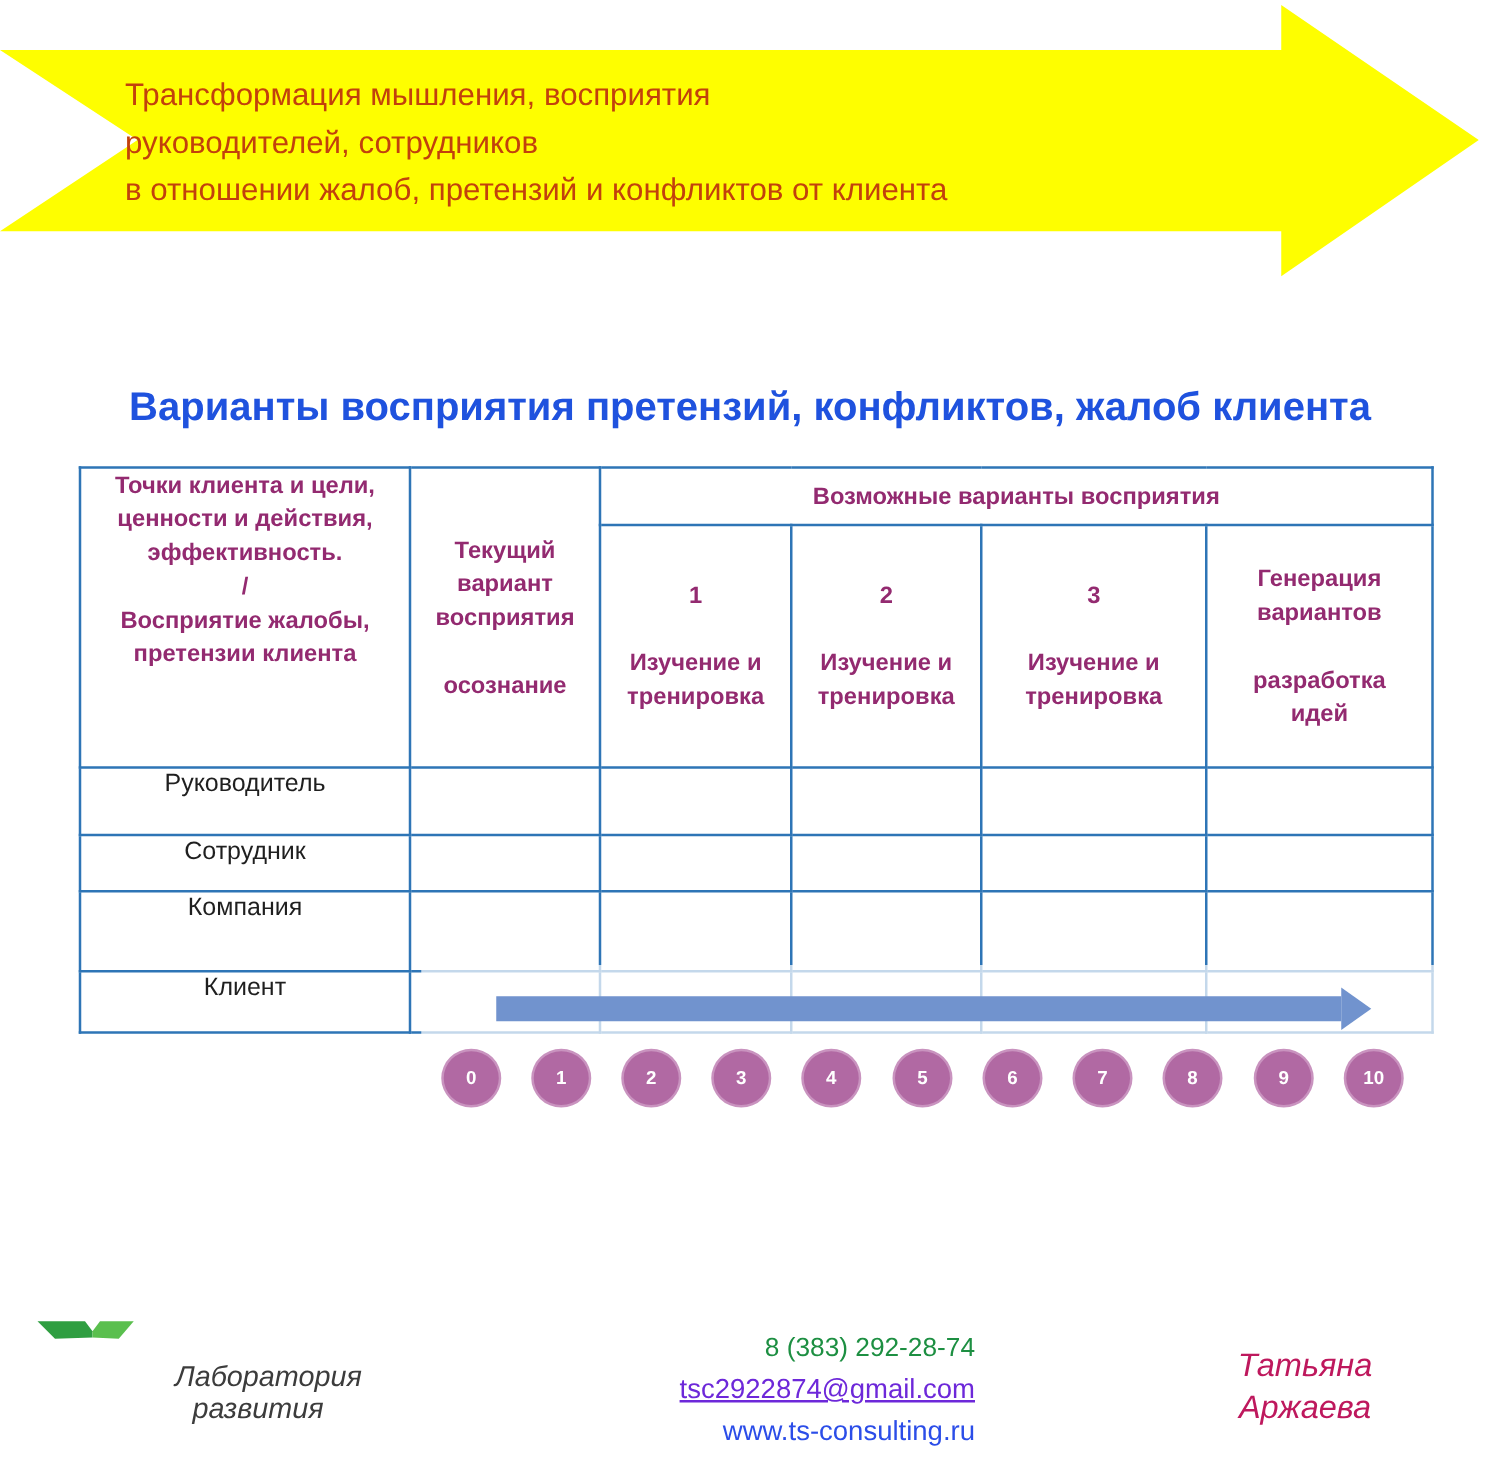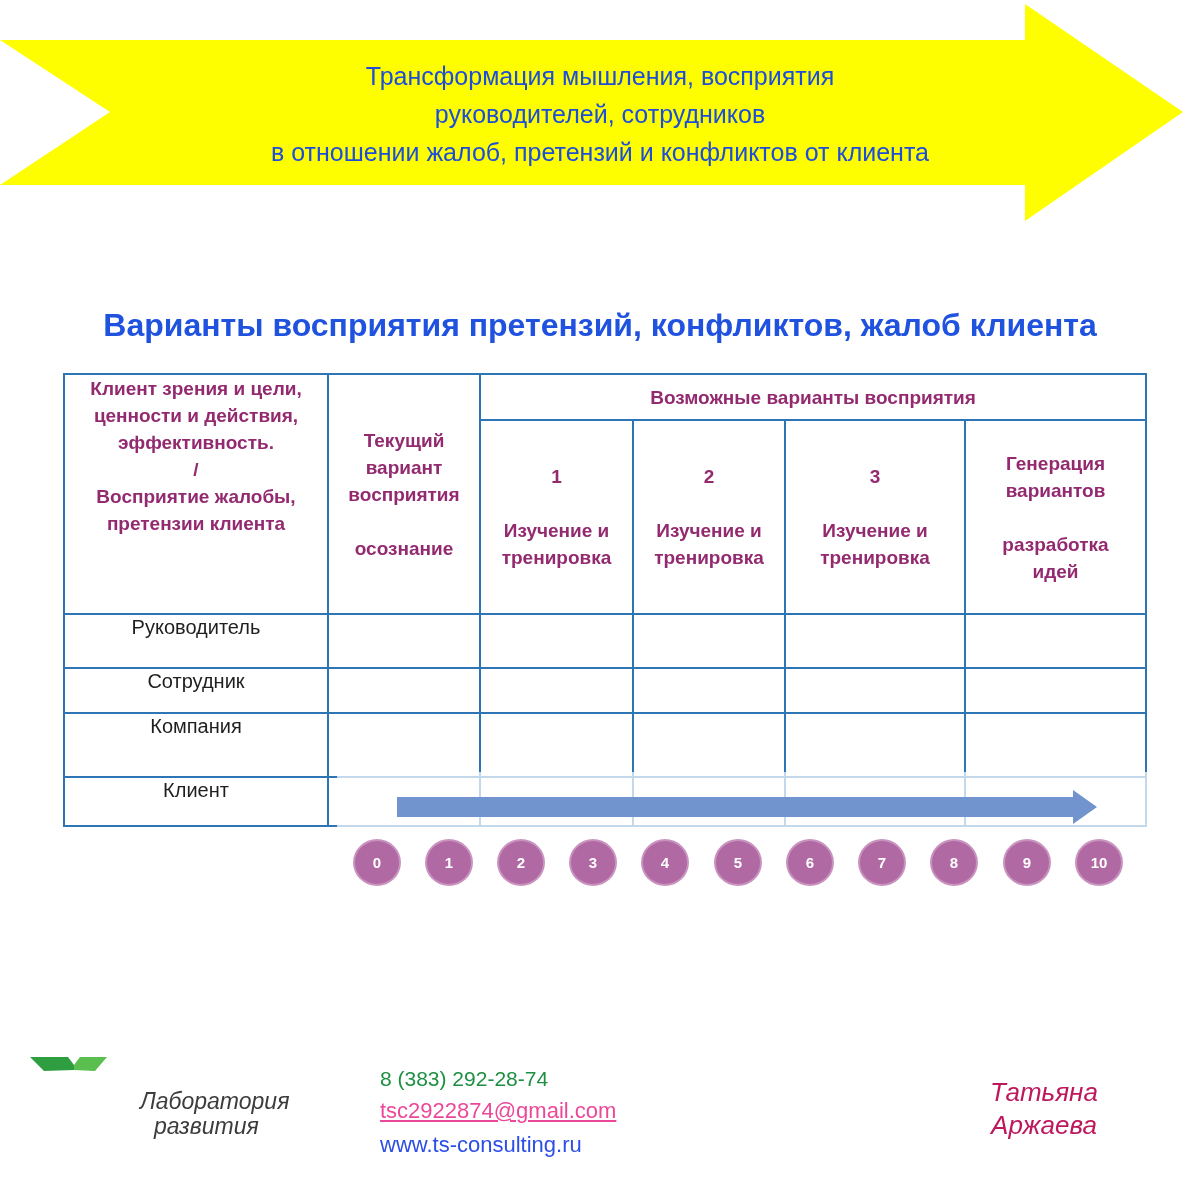--- a/index.html
+++ b/index.html
@@ -11,23 +11,23 @@
     background: #ffffff;
     overflow: hidden;
     font-family: "Liberation Sans", sans-serif;
   }
 
   
   .banner-svg { position: absolute; left: 0; top: 0; }
   .banner-text {
     position: absolute;
     left: 100px; top: 57px; width: 1000px;
-    text-align: center;
+    text-align: left;
     font-size: 25px; line-height: 38px;
-    color: #1d4ed8;
+    color: #c2410c;
   }
 
   
   .page-title {
     position: absolute;
     left: 0; top: 307px; width: 1200px;
     text-align: center;
     font-size: 32px; font-weight: bold;
     color: #1f52de;
   }
@@ -107,32 +107,32 @@
   }
   .logo-subtitle {
     position: absolute; left: 140px; top: 1089px;
     font-size: 23px; line-height: 25px;
     font-style: oblique;
     color: #3c3c3c;
   }
   .logo-subtitle .l2 { padding-left: 14px; }
 
   .contacts {
-    position: absolute; left: 380px; top: 1063px; width: 424px;
-    text-align: left;
+    position: absolute; left: 356px; top: 1063px; width: 424px;
+    text-align: right;
   }
   .contacts .phone {
     display: block;
     font-size: 21px; line-height: 31px;
     color: #1d8f42;
   }
   .contacts .email {
     display: inline-block;
     font-size: 22px; line-height: 34px;
-    color: #ec4899;
+    color: #6d28d9;
     text-decoration: underline;
   }
   .contacts .site {
     display: block;
     font-size: 22px; line-height: 34px;
     color: #2b4de8;
   }
 
   .author {
     position: absolute; left: 954px; top: 1076px; width: 180px;
@@ -163,21 +163,21 @@
     <colgroup>
       <col style="width:264px">
       <col style="width:152px">
       <col style="width:153px">
       <col style="width:152px">
       <col style="width:180px">
       <col style="width:181px">
     </colgroup>
     <tbody>
         <tr style="height:46px">
-      <td rowspan="2" class="purple corner">Клиент зрения и цели,
+      <td rowspan="2" class="purple corner">Точки клиента и цели,
 ценности и действия,
 эффективность.
 /
 Восприятие жалобы,
 претензии клиента</td>
       <td rowspan="2" class="purple current">Текущий
 вариант
 восприятия
 
 осознание</td>

